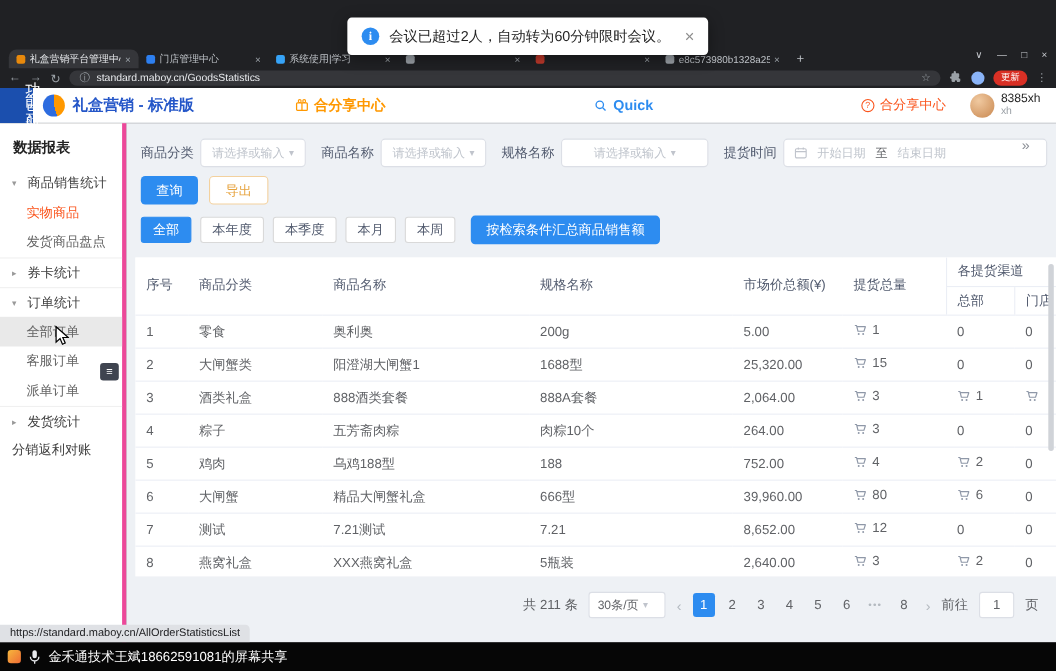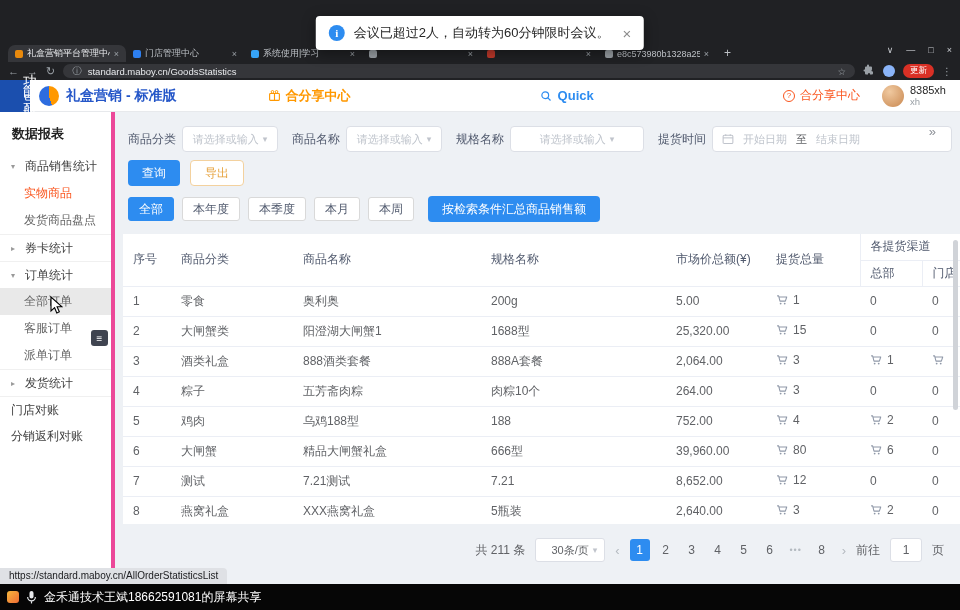--- a/index.html
+++ b/index.html
@@ -77,21 +77,21 @@
 
   .card { margin:12px 0 0 8px; width:calc(100% - 8px); height:290px; background:#fff; overflow:hidden; }
   table { border-collapse:collapse; table-layout:fixed; width:861px; font-size:12px; color:#606266; }
   th { height:26px; font-weight:400; color:#515a6e; text-align:left; padding-left:10px; border-bottom:1px solid #ebeef5; background:#fff; white-space:nowrap; overflow:hidden; }
   td { height:30px; padding-left:10px; border-bottom:1px solid #ebeef5; white-space:nowrap; overflow:hidden; }
   th.bl { border-left:1px solid #ebeef5; }
   .cartcell { display:inline-flex; align-items:center; gap:5px; }
   .cartcell svg { flex:none; }
 
   .pagination { display:flex; align-items:center; justify-content:flex-end; gap:10px; margin:14px 16px 0 0; font-size:12px; color:#606266; }
-  .psel { width:70px; height:24px; background:#fff; border:1px solid #dcdfe6; border-radius:3px; display:flex; align-items:center; justify-content:flex-end; padding:0 7px; font-size:11px; }
+  .psel { width:70px; height:24px; background:#fff; border:1px solid #dcdfe6; border-radius:3px; display:flex; align-items:center; justify-content:flex-start; padding:0 7px; font-size:11px; }
   .arrow { color:#b4bac0; font-size:13px; }
   .pages { display:flex; gap:6px; }
   .page { min-width:20px; height:22px; display:flex; align-items:center; justify-content:center; border-radius:3px; }
   .page.active { background:#2d8cf0; color:#fff; }
   .page.dots { color:#b4bac0; letter-spacing:1px; font-size:9px; }
   .goto-input { width:32px; height:24px; border:1px solid #dcdfe6; border-radius:3px; text-align:center; font-size:12px; color:#606266; background:#fff; font-family:inherit; }
 
   .v-scroll { position:absolute; right:2px; top:240px; width:5px; height:170px; background:#d0d3d8; border-radius:3px; z-index:5; }
   .status-link { position:absolute; left:0; bottom:26px; background:#dfe1e5; color:#202124; font-size:10px; padding:2px 9px 3px; border-radius:0 4px 0 0; z-index:8; }
   .share-bar { position:absolute; left:0; right:0; bottom:0; height:26px; background:#060606; display:flex; align-items:center; gap:7px; padding-left:7px; color:#fff; font-size:12px; z-index:9; }
@@ -229,23 +229,20 @@
         <div class="srow srow-child">
           <span>客服订单</span>
         </div>
         <div class="srow srow-child">
           <span>派单订单</span>
         </div>
         <div class="srow srow-group divided">
           <span class="caret">▸</span>
           <span>发货统计</span>
         </div>
-        <div class="srow srow-plain divided">
-          <span>门店对账</span>
-        </div>
         <div class="srow srow-plain">
           <span>分销返利对账</span>
         </div>
       </div>
   </div>
   <div class="hamburger">≡</div>
 
   <div class="main">
     <div class="collapse">»</div>
 

